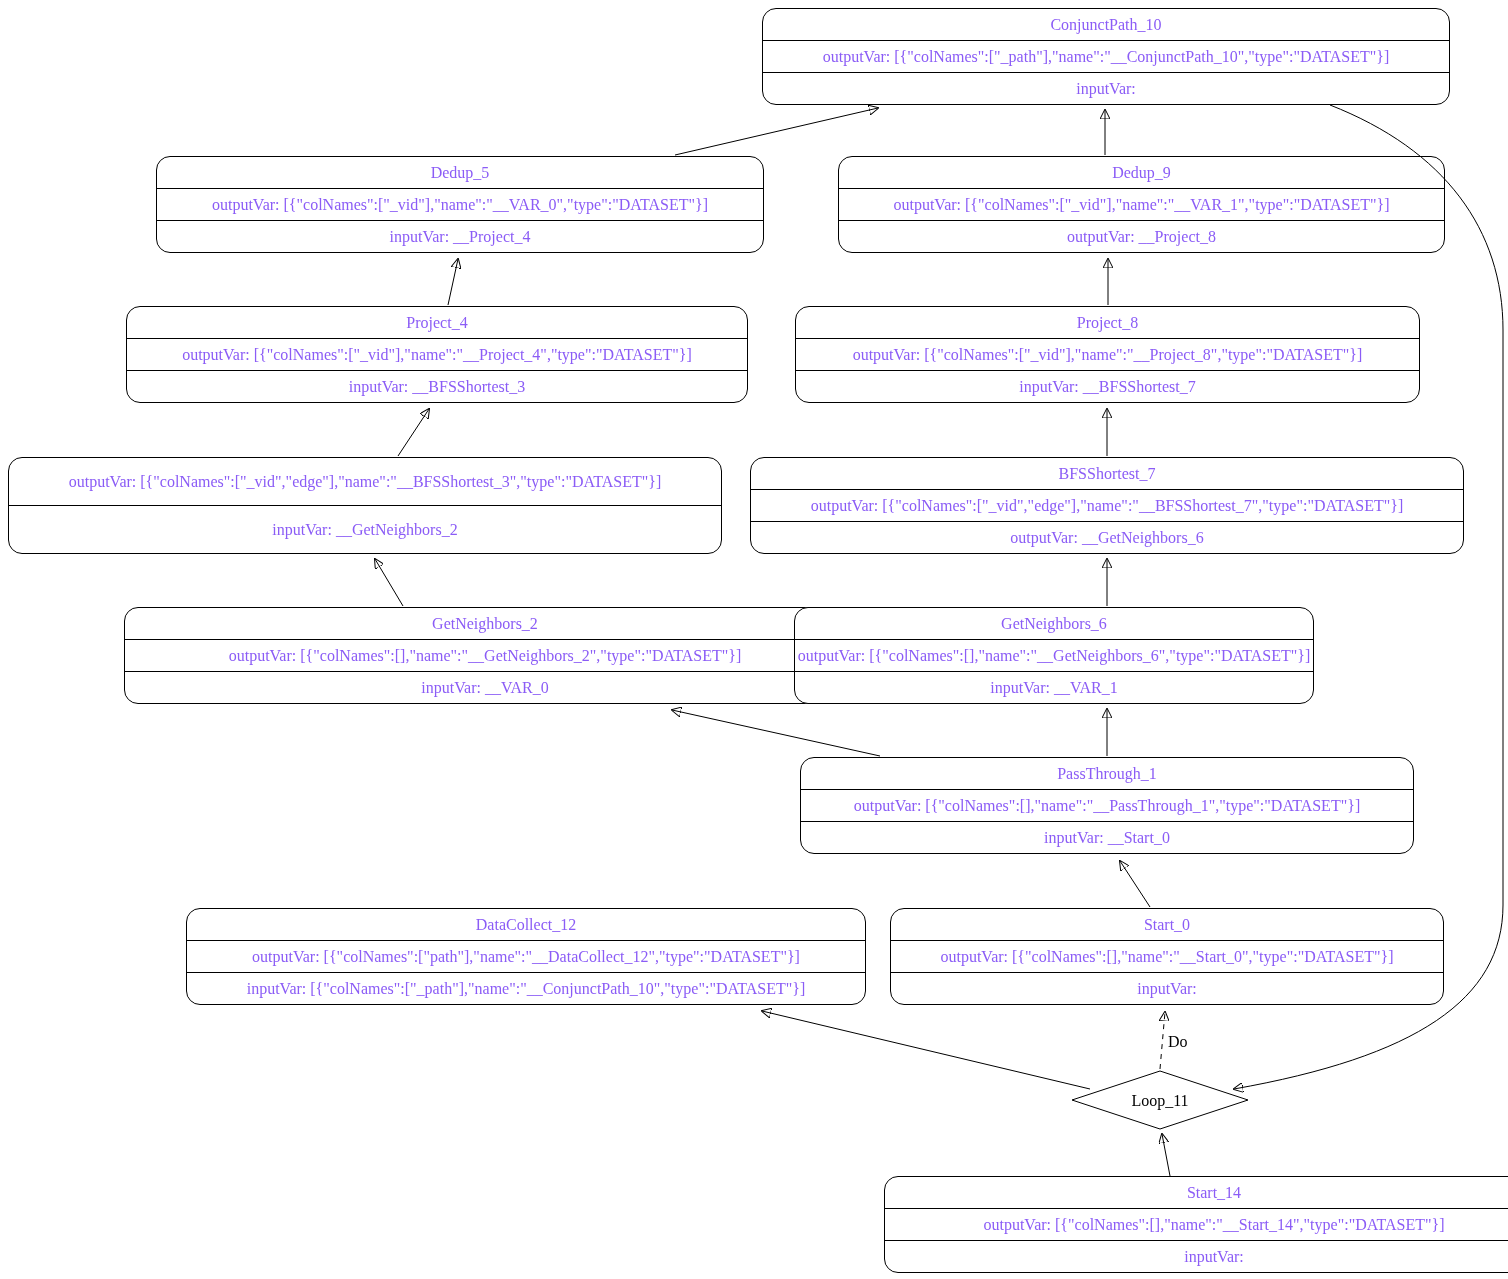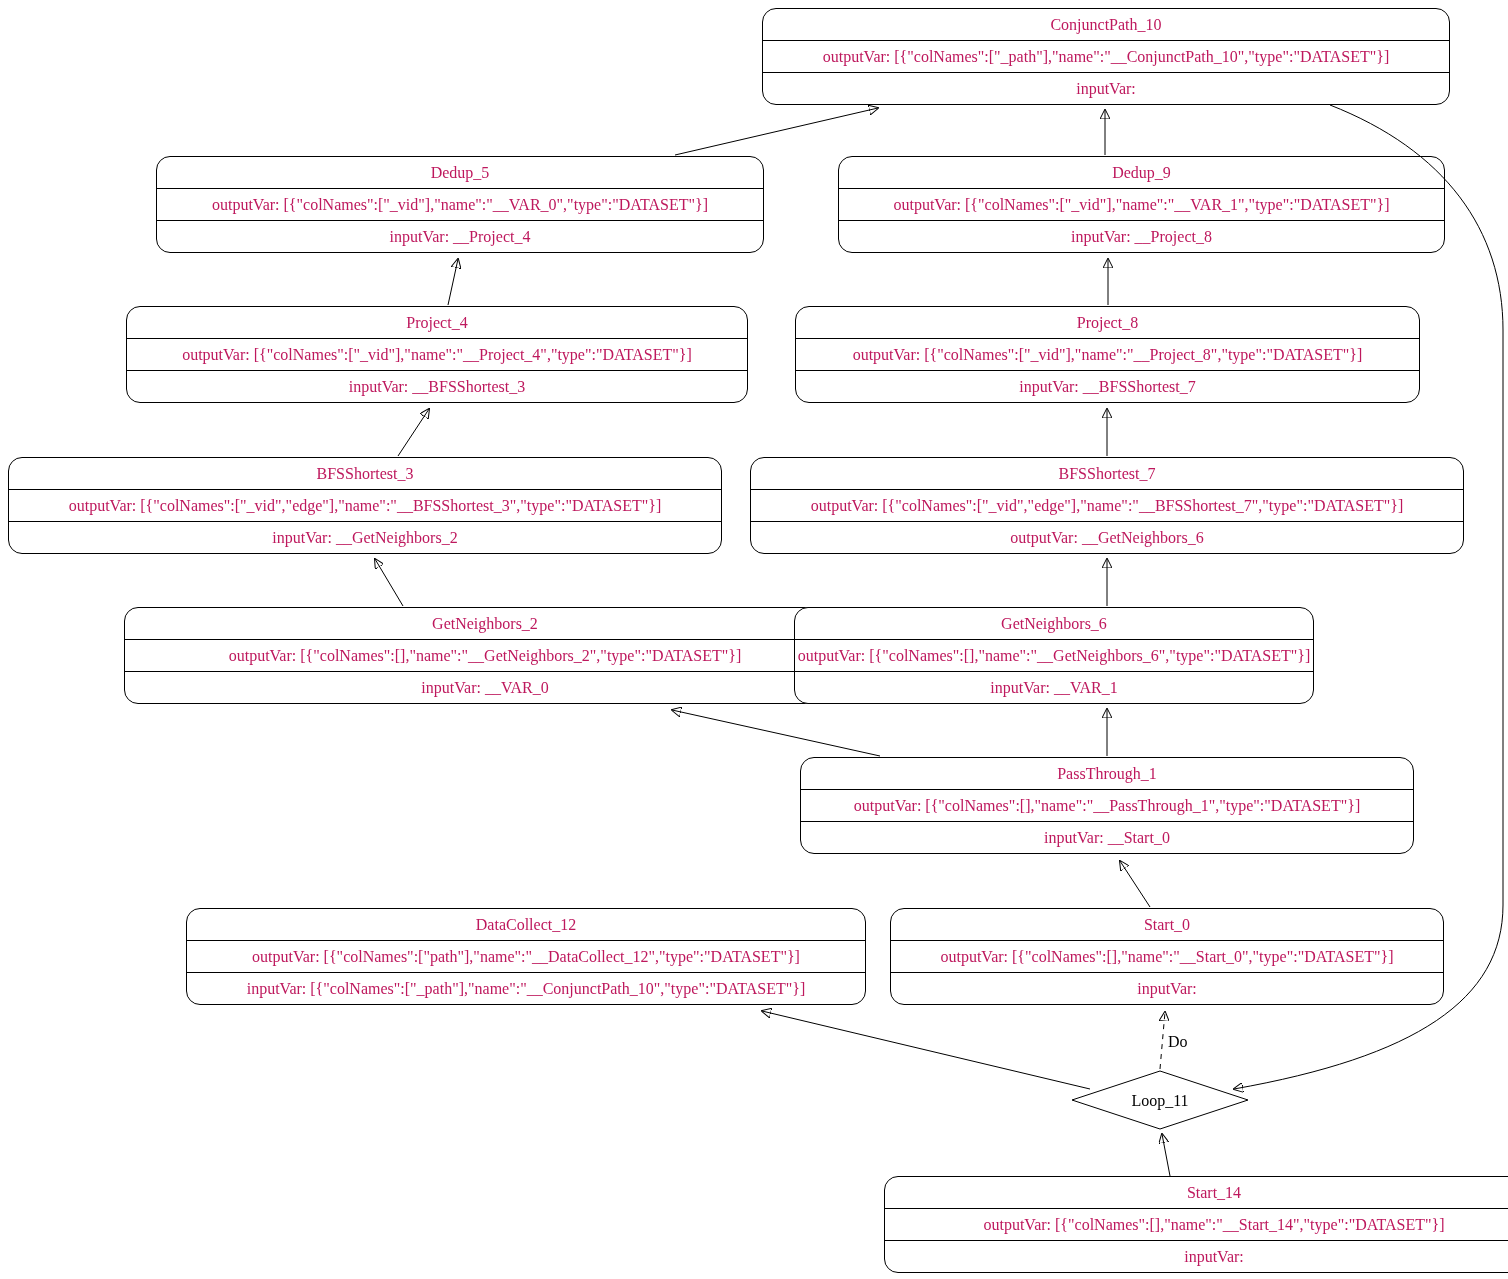--- a/index.html
+++ b/index.html
@@ -1,17 +1,17 @@
 <!DOCTYPE html>
 <html><head>
 <meta charset="utf-8">
 <style>
   html,body{margin:0;padding:0;background:#ffffff;}
   #canvas{position:relative;width:1508px;height:1279px;background:#ffffff;
-          font-family:"Liberation Serif","DejaVu Serif",serif;color:#be185d;}
+          font-family:"Liberation Serif","DejaVu Serif",serif;color:#8b5cf6;}
   .node{position:absolute;height:97px;border:1px solid #000;border-radius:14px;
         background:#fff;display:flex;flex-direction:column;box-sizing:border-box;
         overflow:hidden;z-index:2;}
   .node .row{flex:1 1 0;display:flex;align-items:center;justify-content:center;
              font-size:16px;white-space:nowrap;line-height:1;}
   .node .row.sep{border-bottom:1px solid #000;}
   #edges{position:absolute;left:0;top:0;z-index:3;pointer-events:none;}
   #edges line,#edges path,#edges polygon{stroke:#000;stroke-width:1;fill:none;}
   #edges polygon{fill:#ffffff;}
   #edges text{font-family:"Liberation Serif","DejaVu Serif",serif;font-size:16px;
@@ -42,34 +42,33 @@
     <div class="row">inputVar:</div>
   </div>
   <div class="node n1">
     <div class="row sep">Dedup_5</div>
     <div class="row sep">outputVar: [{"colNames":["_vid"],"name":"__VAR_0","type":"DATASET"}]</div>
     <div class="row">inputVar: __Project_4</div>
   </div>
   <div class="node n2">
     <div class="row sep">Dedup_9</div>
     <div class="row sep">outputVar: [{"colNames":["_vid"],"name":"__VAR_1","type":"DATASET"}]</div>
-    <div class="row">inputVar: __Project_8</div>
+    <div class="row">outputVar: __Project_8</div>
   </div>
   <div class="node n3">
     <div class="row sep">Project_4</div>
     <div class="row sep">outputVar: [{"colNames":["_vid"],"name":"__Project_4","type":"DATASET"}]</div>
     <div class="row">inputVar: __BFSShortest_3</div>
   </div>
   <div class="node n4">
     <div class="row sep">Project_8</div>
     <div class="row sep">outputVar: [{"colNames":["_vid"],"name":"__Project_8","type":"DATASET"}]</div>
     <div class="row">inputVar: __BFSShortest_7</div>
   </div>
   <div class="node n5">
-    <div class="row sep">BFSShortest_3</div>
     <div class="row sep">outputVar: [{"colNames":["_vid","edge"],"name":"__BFSShortest_3","type":"DATASET"}]</div>
     <div class="row">inputVar: __GetNeighbors_2</div>
   </div>
   <div class="node n6">
     <div class="row sep">BFSShortest_7</div>
     <div class="row sep">outputVar: [{"colNames":["_vid","edge"],"name":"__BFSShortest_7","type":"DATASET"}]</div>
     <div class="row">outputVar: __GetNeighbors_6</div>
   </div>
   <div class="node n7">
     <div class="row sep">GetNeighbors_2</div>

